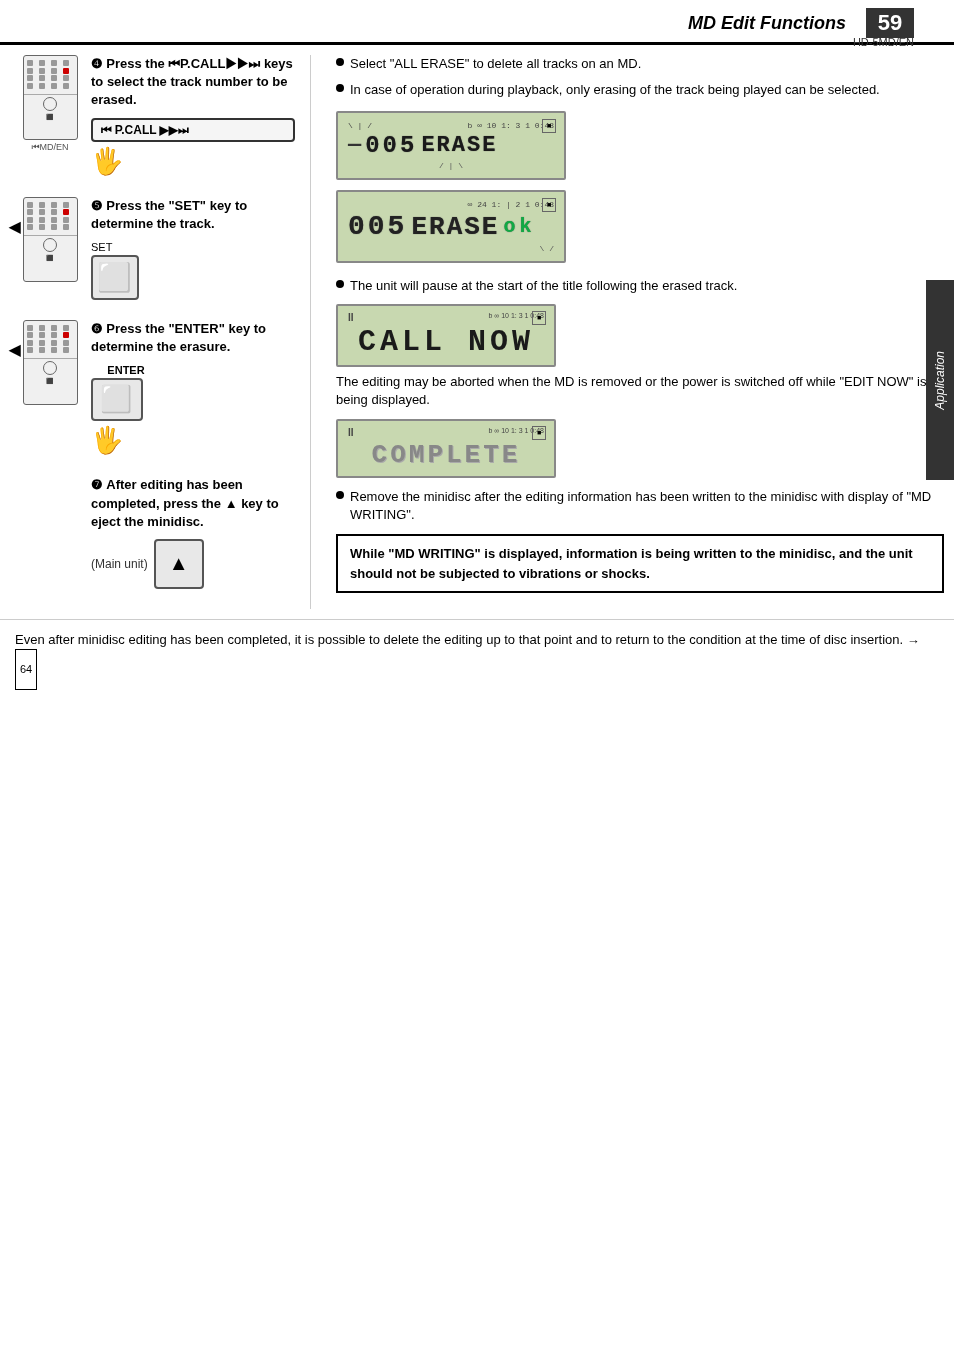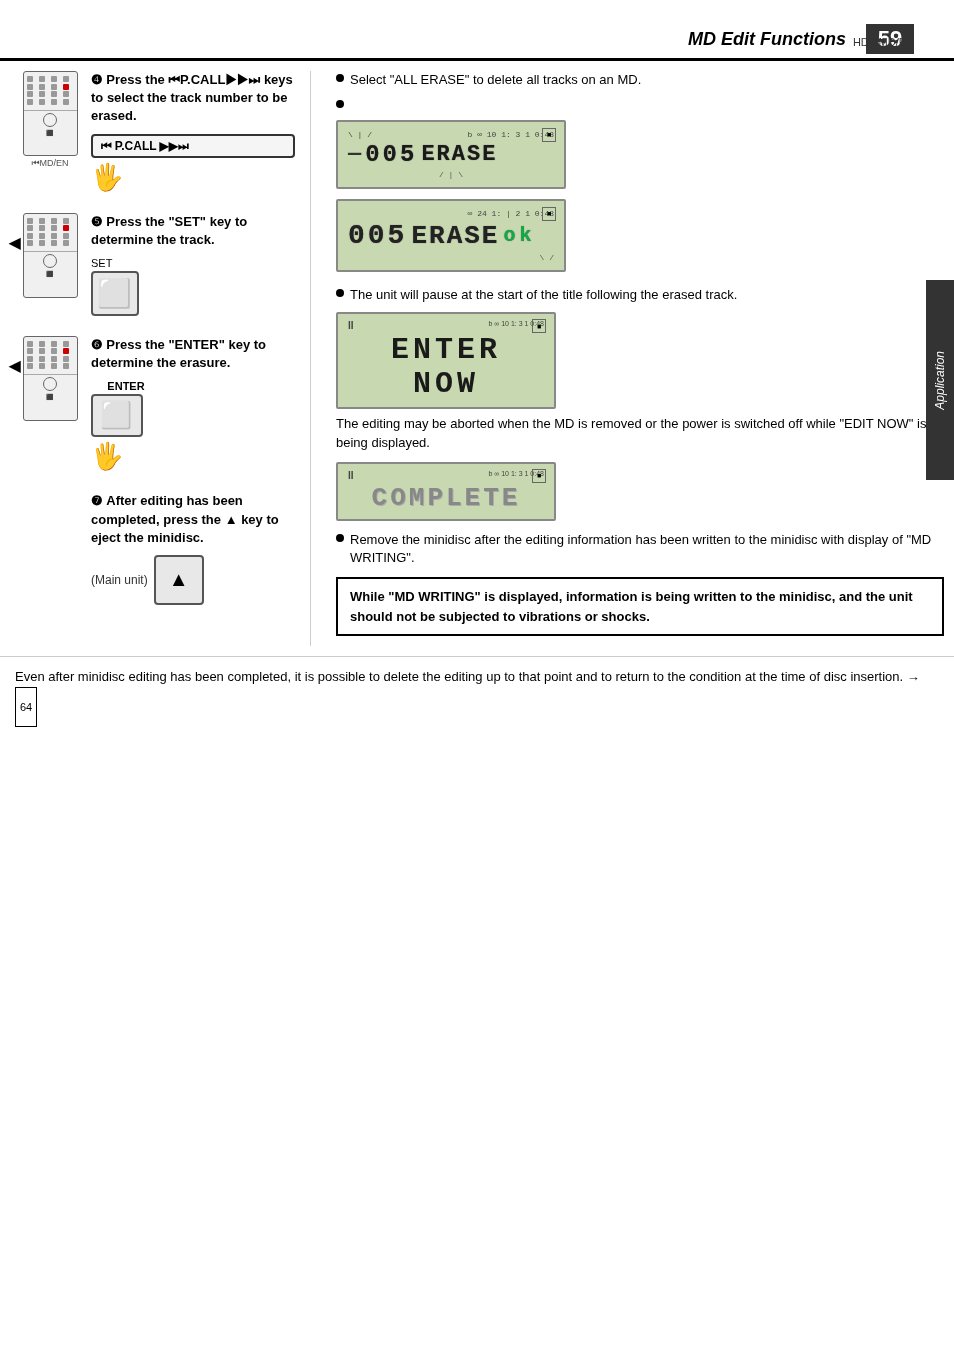--- a/index.html
+++ b/index.html
@@ -37,21 +37,20 @@
     }
 
     
     .header {
       display: flex;
       justify-content: flex-end;
       align-items: center;
       padding: 8px 40px 4px 12px;
       border-bottom: 3px solid #000;
       margin-bottom: 10px;
-      margin-top: 16px;
     }
     .header-title {
       font-style: italic;
       font-weight: bold;
       font-size: 18px;
       margin-right: 20px;
     }
     .header-page {
       background: #333;
       color: #fff;
@@ -441,20 +440,21 @@
 
   <div class="right-col">
 
     <div class="right-section">
       <div class="bullet-item">
         <div class="bullet-dot"></div>
         <span>Select "ALL ERASE" to delete all tracks on an MD.</span>
       </div>
       <div class="bullet-item">
         <div class="bullet-dot"></div>
+        <span>In case of operation during playback, only erasing of the track being played can be selected.</span>
       </div>
     </div>
 
     <div style="margin: 6px 0 10px;">
       <div class="seg-display" style="width:230px; background:#c8d8b0; border:2px solid #888; padding:8px 10px; position:relative; border-radius:2px;">
         <div class="seg-meta-row">
           <span style="font-size:8px;">\ | /</span>
           <span style="font-size:8px;">b ∞ 10 1: 3 1 0:48</span>
         </div>
         <div style="display:flex; align-items:center; gap:4px;">
@@ -487,21 +487,21 @@
       <div class="bullet-dot"></div>
       <span>The unit will pause at the start of the title following the erased track.</span>
     </div>
 
     <div style="margin: 8px 0 6px;">
       <div style="width:220px; background:#c8d8b0; border:2px solid #888; padding:6px 10px; position:relative; border-radius:2px;">
         <div style="display:flex; justify-content:space-between; font-size:8px; color:#444; margin-bottom:2px;">
           <span style="font-size:10px; font-weight:bold;">II</span>
           <span style="font-size:7px;">b ∞ 10 1: 3 1 0:48</span>
         </div>
-        <div style="font-size:30px; font-weight:bold; font-family:'Courier New', monospace; letter-spacing:4px; color:#1a1a1a; text-align:center;">ENTER  NOW</div>
+        <div style="font-size:30px; font-weight:bold; font-family:'Courier New', monospace; letter-spacing:4px; color:#1a1a1a; text-align:center;">CALL  NOW</div>
         <div style="position:absolute; right:8px; top:5px; border:1px solid #666; width:14px; height:14px; display:flex; align-items:center; justify-content:center; font-size:7px;">■</div>
       </div>
     </div>
 
     <div style="font-size:13px; margin: 6px 0 10px; line-height:1.4;">The editing may be aborted when the MD is removed or the power is switched off while "EDIT NOW" is being displayed.</div>
 
     <div style="margin: 6px 0 10px;">
       <div style="width:220px; background:#c8d8b0; border:2px solid #888; padding:6px 10px; position:relative; border-radius:2px;">
         <div style="display:flex; justify-content:space-between; font-size:8px; color:#444; margin-bottom:2px;">
           <span style="font-size:10px; font-weight:bold;">II</span>

